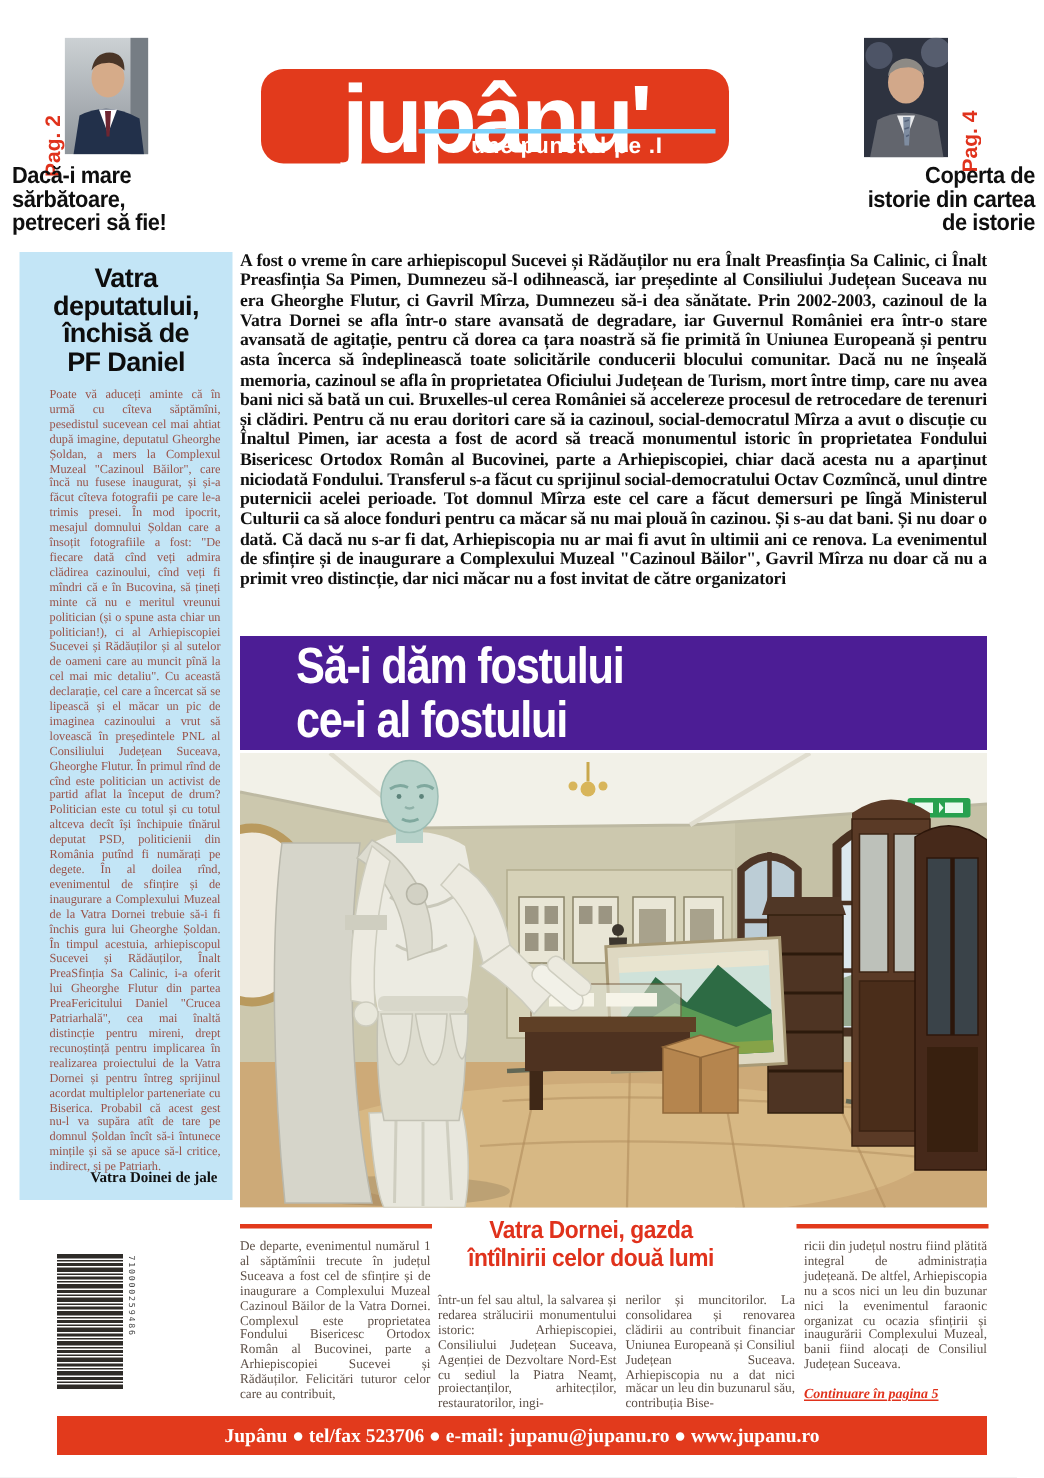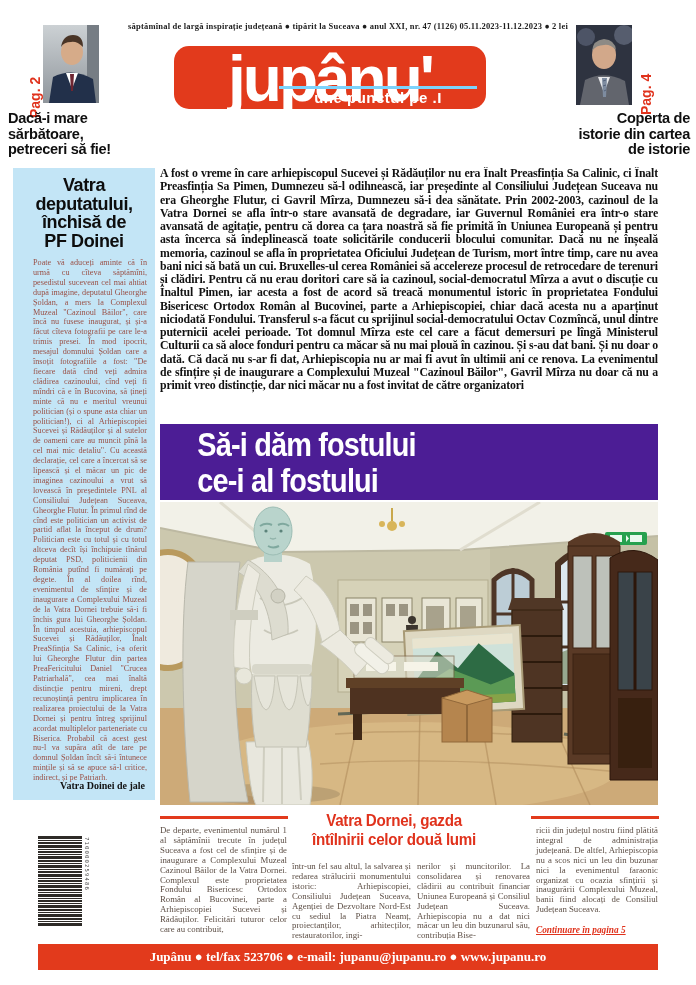--- a/index.html
+++ b/index.html
@@ -64,21 +64,20 @@
 
   
   .footer-bar{left:38px;top:944px;width:620px;height:26px;background:#e23a1c;text-align:center;color:#fff;
     font:bold 13px/26px "Liberation Serif",serif;}
 </style>
 </head>
 <body>
 
 <div class="page">
 
-  <div class="abs dateline">săptămînal de largă inspirație județeană ● tipărit la Suceava ● anul XXI, nr. 47 (1126) 05.11.2023-11.12.2023 ● 2 lei</div>
 
   <div class="abs logo-box">
     <div class="logo-text">jupânu'</div>
     <div class="logo-tagline">une punctul pe .I</div>
   </div>
 
   <div class="abs vert" style="left:27px;top:58px;height:60px;">Pag. 2</div>
   <div class="abs photo" style="left:43px;top:25px;width:56px;height:78px;">
     <svg width="56" height="78" viewBox="0 0 56 78">
       <defs>
@@ -122,21 +121,21 @@
     <span>Coperta de</span>
     <span>istorie din cartea</span>
     <span>de istorie</span>
   </div>
 
   <div class="abs sidebar">
     <div class="sidebar-title">
       <span>Vatra</span>
       <span>deputatului,</span>
       <span>închisă de</span>
-      <span>PF Doinei</span>
+      <span>PF Daniel</span>
     </div>
     <div class="sidebar-body">Poate vă aduceți aminte că în urmă cu cîteva săptămîni, pesedistul sucevean cel mai ahtiat după imagine, deputatul Gheorghe Șoldan, a mers la Complexul Muzeal "Cazinoul Băilor", care încă nu fusese inaugurat, și și-a făcut cîteva fotografii pe care le-a trimis presei. În mod ipocrit, mesajul domnului Șoldan care a însoțit fotografiile a fost: "De fiecare dată cînd veți admira clădirea cazinoului, cînd veți fi mîndri că e în Bucovina, să țineți minte că nu e meritul vreunui politician (și o spune asta chiar un politician!), ci al Arhiepiscopiei Sucevei și Rădăuților și al sutelor de oameni care au muncit pînă la cel mai mic detaliu". Cu această declarație, cel care a încercat să se lipească și el măcar un pic de imaginea cazinoului a vrut să lovească în președintele PNL al Consiliului Județean Suceava, Gheorghe Flutur. În primul rînd de cînd este politician un activist de partid aflat la început de drum? Politician este cu totul și cu totul altceva decît își închipuie tînărul deputat PSD, politicienii din România putînd fi numărați pe degete. În al doilea rînd, evenimentul de sfințire și de inaugurare a Complexului Muzeal de la Vatra Dornei trebuie să-i fi închis gura lui Gheorghe Șoldan. În timpul acestuia, arhiepiscopul Sucevei și Rădăuților, Înalt PreaSfinția Sa Calinic, i-a oferit lui Gheorghe Flutur din partea PreaFericitului Daniel "Crucea Patriarhală", cea mai înaltă distincție pentru mireni, drept recunoștință pentru implicarea în realizarea proiectului de la Vatra Dornei și pentru întreg sprijinul acordat multiplelor parteneriate cu Biserica. Probabil că acest gest nu-l va supăra atît de tare pe domnul Șoldan încît să-i întunece mințile și să se apuce să-l critice, indirect, și pe Patriarh.</div>
     <div class="sidebar-sign">Vatra Doinei de jale</div>
   </div>
 
   <div class="abs lead">A fost o vreme în care arhiepiscopul Sucevei și Rădăuților nu era Înalt Preasfinția Sa Calinic, ci Înalt Preasfinția Sa Pimen, Dumnezeu să-l odihnească, iar președinte al Consiliului Județean Suceava nu era Gheorghe Flutur, ci Gavril Mîrza, Dumnezeu să-i dea sănătate. Prin 2002-2003, cazinoul de la Vatra Dornei se afla într-o stare avansată de degradare, iar Guvernul României era într-o stare avansată de agitație, pentru că dorea ca țara noastră să fie primită în Uniunea Europeană și pentru asta încerca să îndeplinească toate solicitările conducerii blocului comunitar. Dacă nu ne înșeală memoria, cazinoul se afla în proprietatea Oficiului Județean de Turism, mort între timp, care nu avea bani nici să bată un cui. Bruxelles-ul cerea României să accelereze procesul de retrocedare de terenuri și clădiri. Pentru că nu erau doritori care să ia cazinoul, social-democratul Mîrza a avut o discuție cu Înaltul Pimen, iar acesta a fost de acord să treacă monumentul istoric în proprietatea Fondului Bisericesc Ortodox Român al Bucovinei, parte a Arhiepiscopiei, chiar dacă acesta nu a aparținut niciodată Fondului. Transferul s-a făcut cu sprijinul social-democratului Octav Cozmîncă, unul dintre puternicii acelei perioade. Tot domnul Mîrza este cel care a făcut demersuri pe lîngă Ministerul Culturii ca să aloce fonduri pentru ca măcar să nu mai plouă în cazinou. Și s-au dat bani. Și nu doar o dată. Că dacă nu s-ar fi dat, Arhiepiscopia nu ar mai fi avut în ultimii ani ce renova. La evenimentul de sfințire și de inaugurare a Complexului Muzeal "Cazinoul Băilor", Gavril Mîrza nu doar că nu a primit vreo distincție, dar nici măcar nu a fost invitat de către organizatori</div>
 
   <div class="abs hl-box">
     <span>Să-i dăm fostului</span>
     <span>ce-i al fostului</span>

